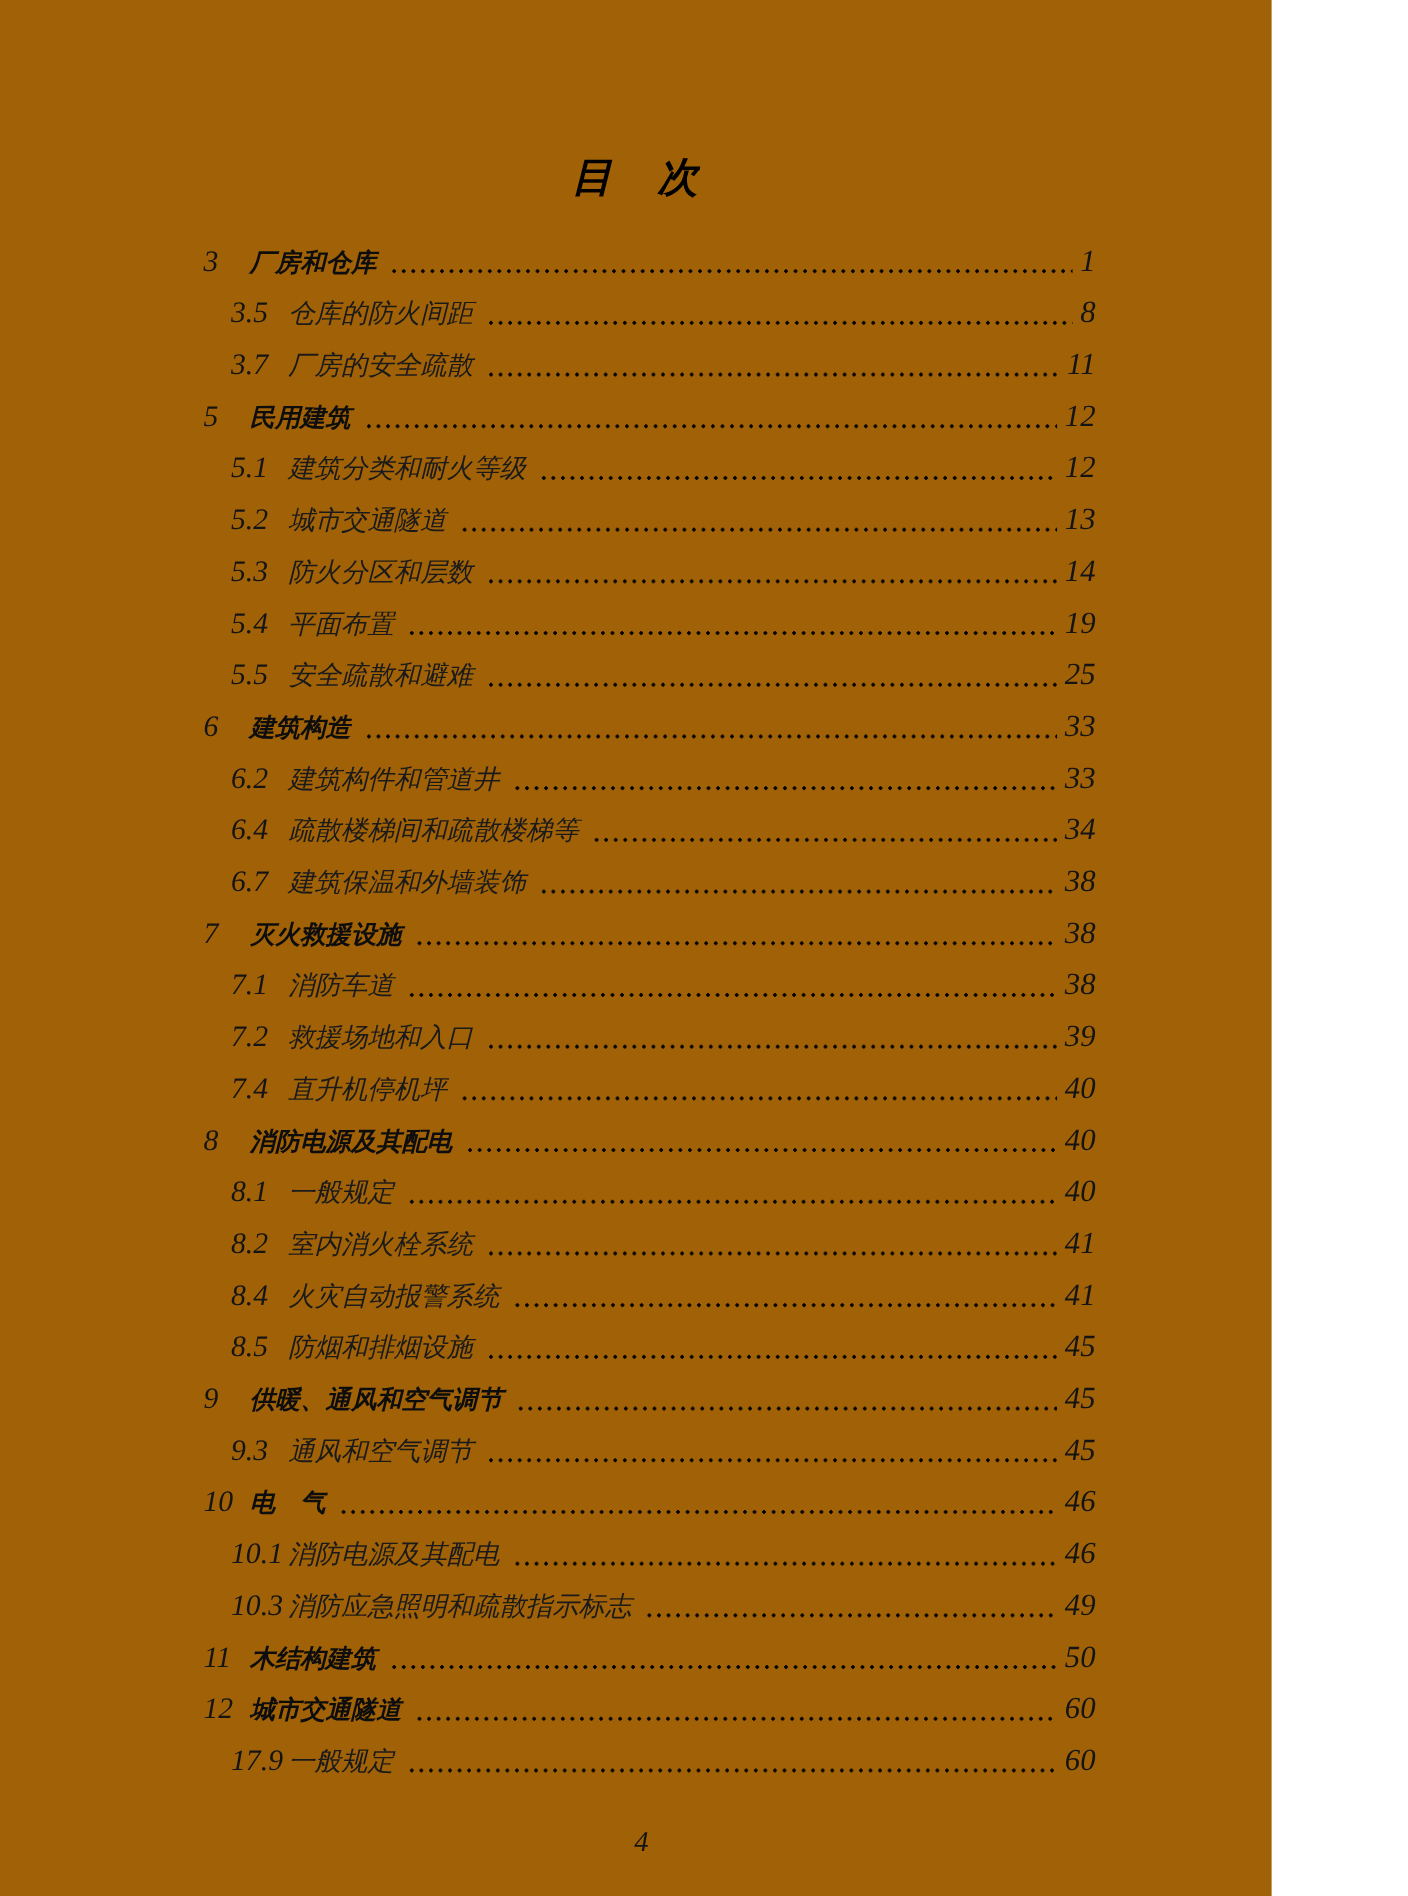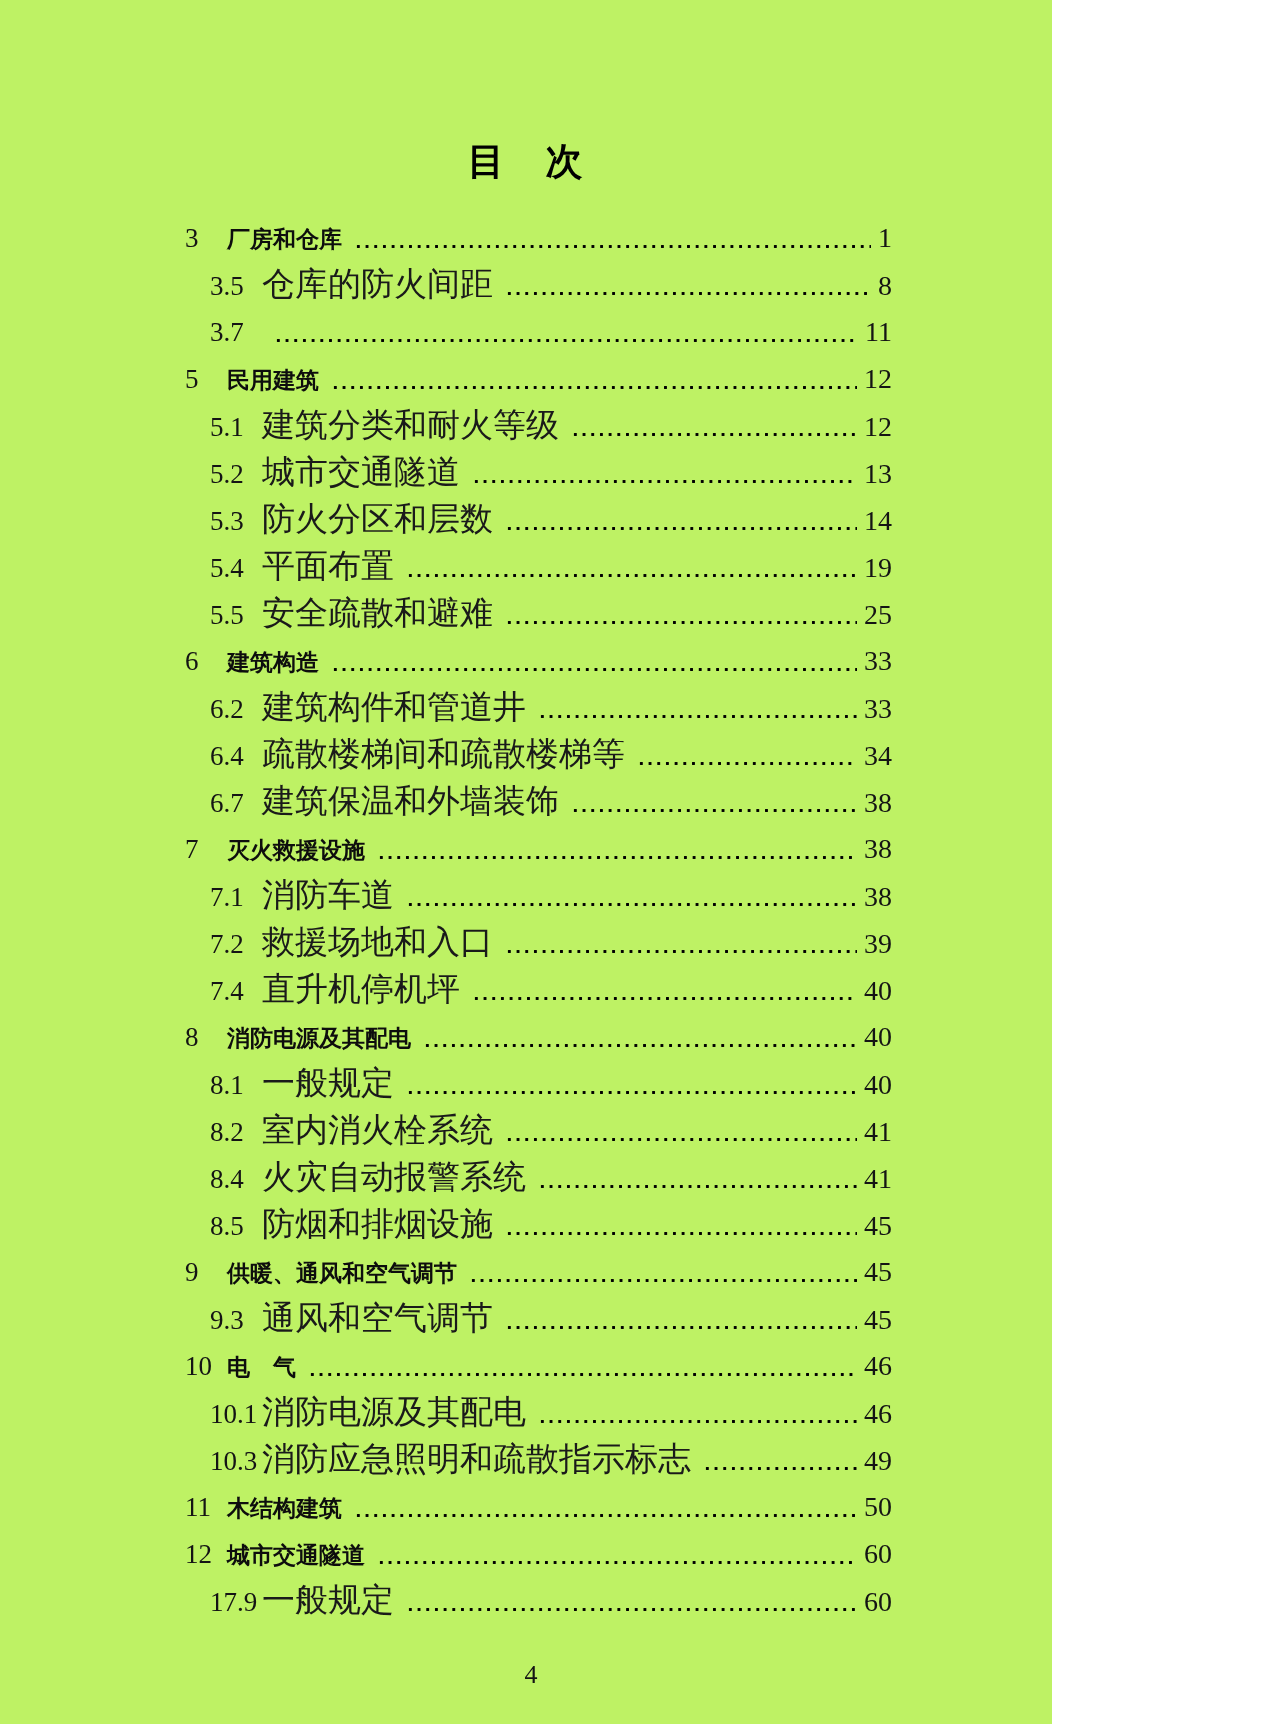--- a/index.html
+++ b/index.html
@@ -2,26 +2,27 @@
 <html><head>
 <meta charset="utf-8">
 <style>
   html, body {
     margin: 0;
     padding: 0;
     background: #ffffff;
   }
   .page {
     position: relative;
-    width: 1052px;
+    width: 1156px;
     height: 1724px;
-    background: #bef264;
+    background: #a16207;
     color: #111111;
     font-family: "Liberation Serif", "DejaVu Serif", serif;
     overflow: hidden;
+    font-style: italic;
   }
   .doc-title {
     position: absolute;
     top: 143px;
     left: 0;
     width: 100%;
     text-align: center;
     font-family: "Liberation Sans", "DejaVu Sans", sans-serif;
     font-weight: 700;
     font-size: 37px;
@@ -54,21 +55,21 @@
     font-family: "Liberation Sans", "DejaVu Sans", sans-serif;
     font-weight: 700;
     font-size: 23px;
     color: #0d0d0d;
   }
   .toc-row.l2 { padding-left: 40px; }
   .toc-row.l2 .num { min-width: 52px; }
   .toc-row.l2 .title {
     font-family: "Liberation Serif", "DejaVu Serif", serif;
     font-weight: 400;
-    font-size: 33px;
+    font-size: 24px;
     color: #1a1a1a;
   }
   .toc-row .dots {
     flex: 1 1 auto;
     align-self: stretch;
     margin-left: 12px;
     margin-right: 7px;
     background-image: radial-gradient(circle, #000000 1.35px, rgba(0,0,0,0) 1.6px);
     background-size: 8.7px 8.7px;
     background-repeat: repeat-x;
@@ -105,20 +106,21 @@
         <span class="page-num">1</span>
       </div>
       <div class="toc-row l2">
         <span class="num">3.5</span>
         <span class="title">仓库的防火间距</span>
         <span class="dots"></span>
         <span class="page-num">8</span>
       </div>
       <div class="toc-row l2">
         <span class="num">3.7</span>
+        <span class="title">厂房的安全疏散</span>
         <span class="dots"></span>
         <span class="page-num">11</span>
       </div>
       <div class="toc-row l1">
         <span class="num">5</span>
         <span class="title">民用建筑</span>
         <span class="dots"></span>
         <span class="page-num">12</span>
       </div>
       <div class="toc-row l2">

